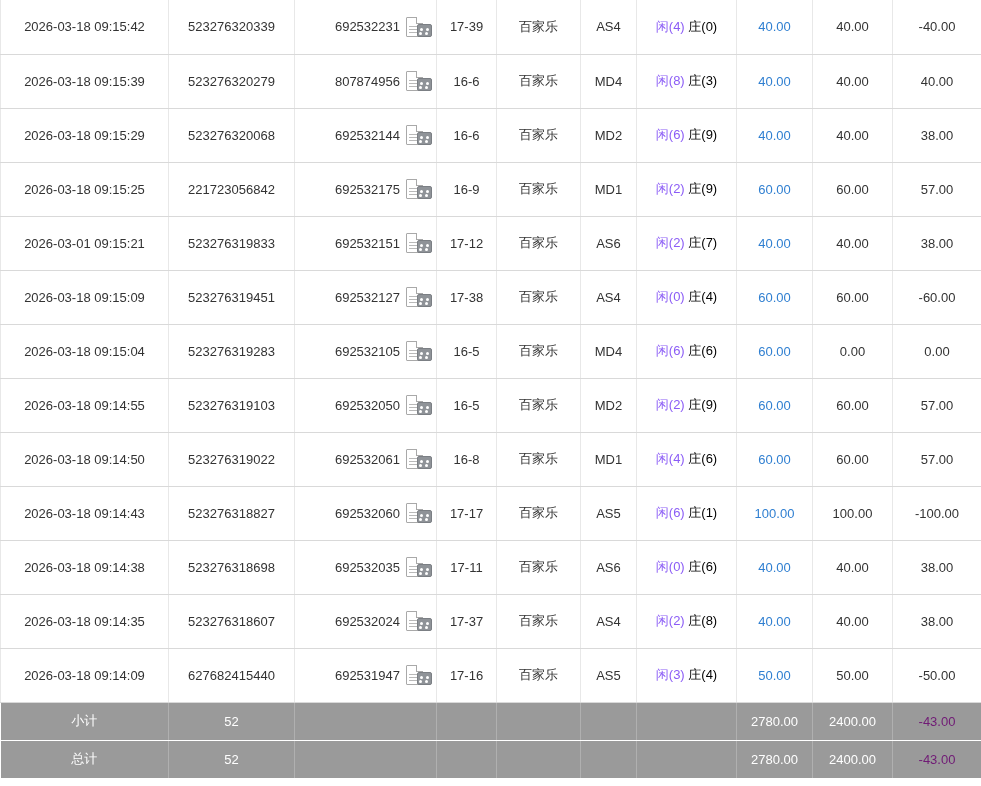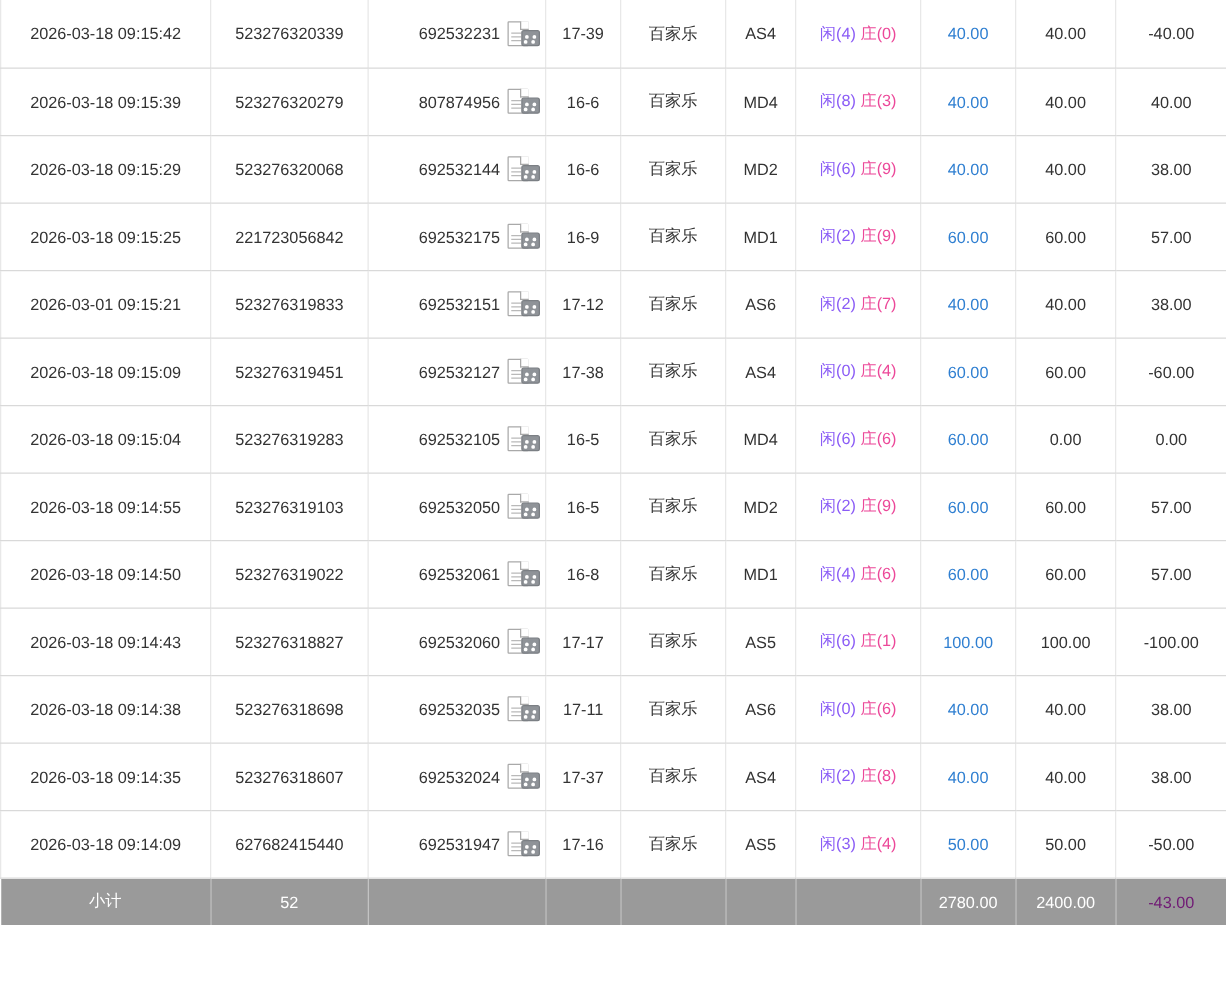--- a/index.html
+++ b/index.html
@@ -118,21 +118,21 @@
     width: 3px; height: 3px;
     background: #ffffff;
     border-radius: 50%;
     bottom: 2px;
   }
   .film-icon .reel-b span.a { left: 2px; }
   .film-icon .reel-b span.b { left: 8px; }
 
   .bet-cell { font-size: 13px; }
   .bet-idle { color: #8b5cf6; }
-  .bet-bank { color: #ec4899; }
+  .bet-bank { color: #000000; }
 
   .amount-link {
     color: #2f7fd1;
     text-decoration: none;
     cursor: pointer;
   }
   .num-pos { color: #333333; }
   .num-neg { color: #e53935; }
 
   
@@ -522,14 +522,26 @@
         <td>52</td>
         <td></td>
         <td></td>
         <td></td>
         <td></td>
         <td></td>
         <td>2780.00</td>
         <td>2400.00</td>
         <td class="sum-neg">-43.00</td>
       </tr>
+      <tr class="summary-row">
+        <td class="sum-label">总计</td>
+        <td>52</td>
+        <td></td>
+        <td></td>
+        <td></td>
+        <td></td>
+        <td></td>
+        <td>2780.00</td>
+        <td>2400.00</td>
+        <td class="sum-neg">-43.00</td>
+      </tr>
     </tbody>
 </table>
 
 </body></html>

